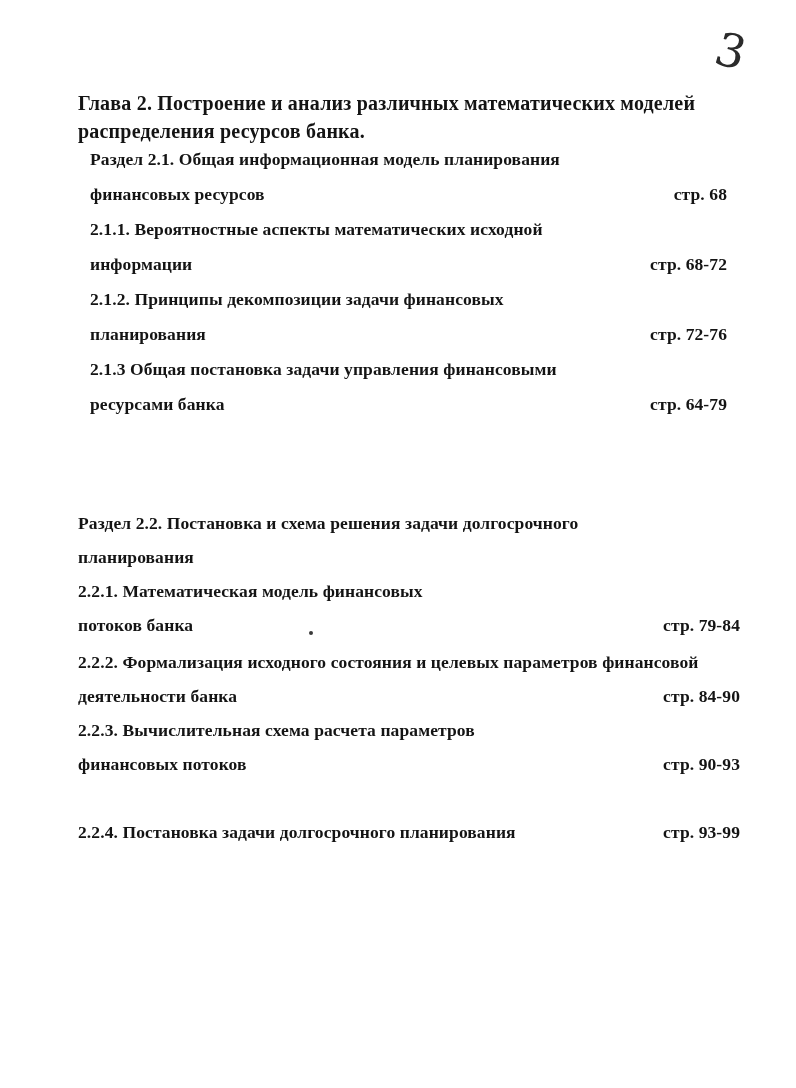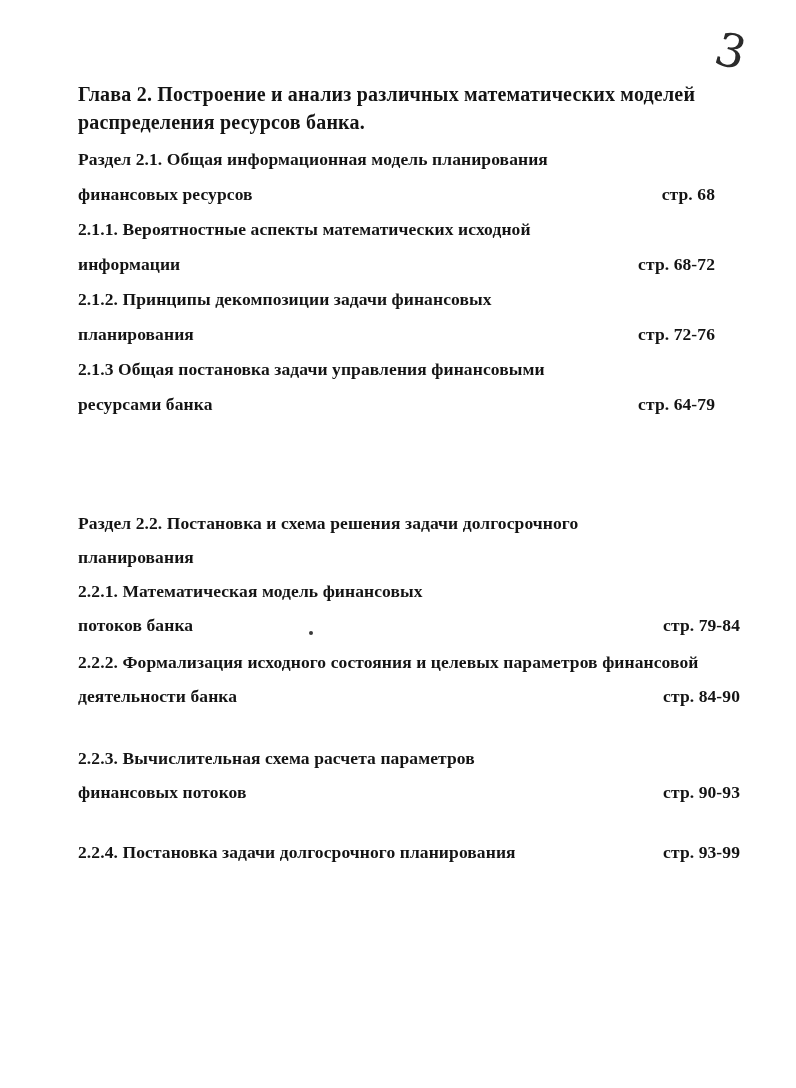--- a/index.html
+++ b/index.html
@@ -20,48 +20,48 @@
     left: 716px;
     font-family: "DejaVu Serif", serif;
     font-weight: 400;
     font-size: 46px;
     color: #2b2b2b;
     transform: rotate(12deg) skewX(-4deg);
     line-height: 1;
   }
   .title {
     position: absolute;
-    top: 80px;
+    top: 89px;
     left: 78px;
     width: 672px;
     font-size: 20px;
     line-height: 28px;
     letter-spacing: 0.2px;
   }
   .group {
     position: absolute;
     left: 78px;
   }
-  .g1 { top: 142px; width: 637px; }
+  .g1 { top: 142px; width: 637px; margin-left: 12px; }
   .g2 { top: 506px; width: 662px; }
   .line {
     display: flex;
     justify-content: space-between;
     align-items: baseline;
     white-space: nowrap;
     font-size: 17.5px;
     height: 35px;
     line-height: 35px;
     letter-spacing: 0.1px;
   }
   .g2 .line { height: 34px; line-height: 34px; }
   .pg { margin-left: 14px; }
   .mt-sm { margin-top: 3px; }
-  .mt-md { margin-top: 28px; text-align: right; }
-  .mt-lg { margin-top: 26px; }
+  .mt-md { margin-top: 0; text-align: right; }
+  .mt-lg { margin-top: 34px; }
   .ink-dot {
     position: absolute;
     left: 309px;
     top: 631px;
     width: 4px;
     height: 4px;
     background: #3a3a3a;
     border-radius: 50%;
   }
 </style>

